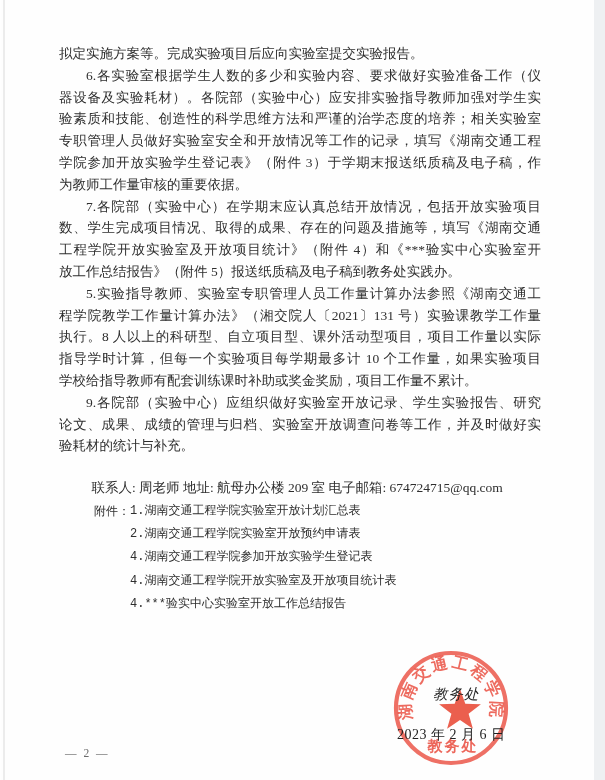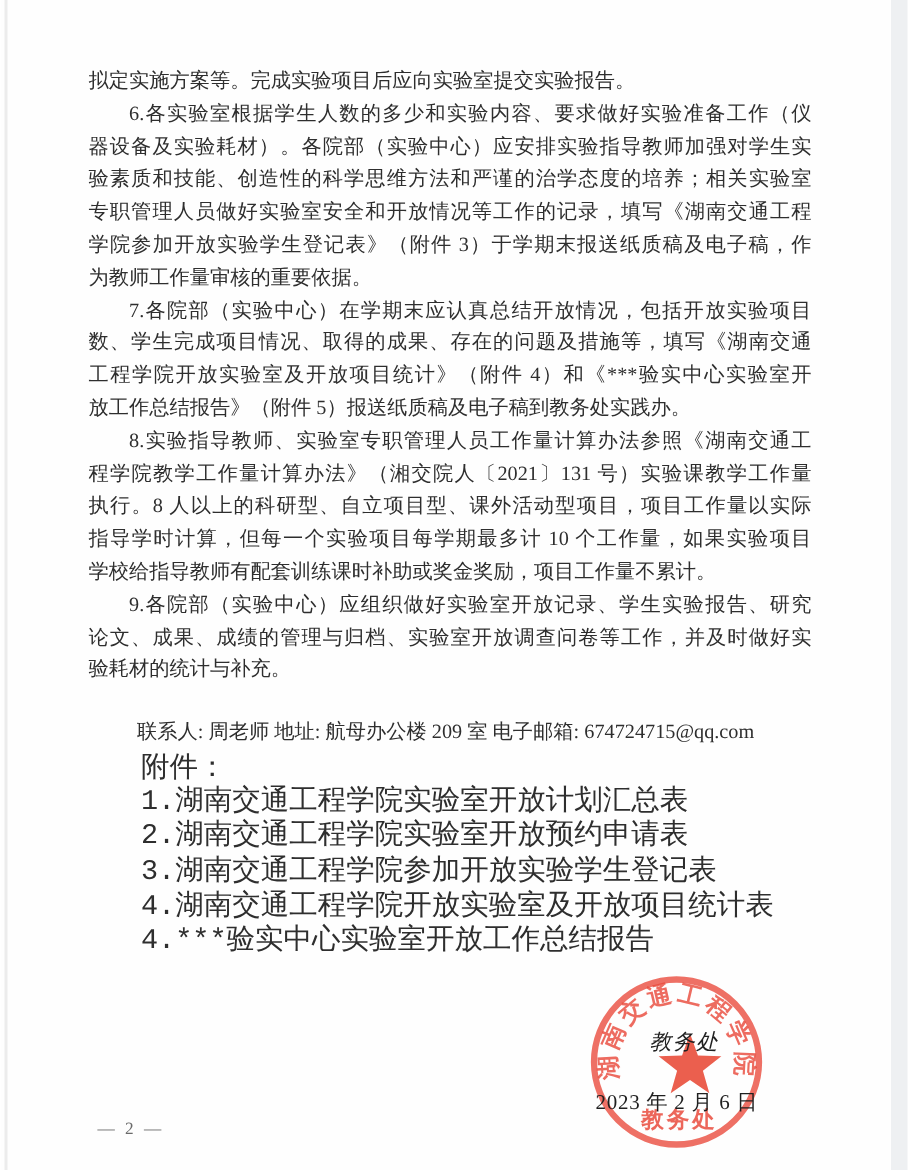--- a/index.html
+++ b/index.html
@@ -26,22 +26,22 @@
   }
   .line {
     height: 21.8px; overflow: hidden;
     text-align: justify; text-align-last: justify;
   }
   .line.end { text-align: left; text-align-last: left; }
   .line.first { text-indent: 2em; }
   .line.contact { text-indent: 2.4em; margin-top: 20px; }
   .attachments {
     position: absolute; left: 93px; top: 500px; width: 460px;
-    font-size: 19px; line-height: 23.2px; color: #2e2e2e;
-    display: flex; align-items: flex-start; flex-direction: column;
+    font-size: 12px; line-height: 23.2px; color: #2e2e2e;
+    display: flex; align-items: flex-start;
   }
   .att-label { white-space: nowrap; }
   .att-items div { white-space: nowrap; font-family: Liberation Mono, monospace; }
   .seal-area { position: absolute; left: 380px; top: 638px; width: 140px; height: 140px; }
   .seal-svg { position: absolute; left: 0; top: 0; }
   .seal-dept-black {
     position: absolute; left: 432px; top: 685px; width: 60px;
     font-size: 14.5px; color: #1f1f1f; letter-spacing: 1px; white-space: nowrap;
     font-style: italic;
   }
@@ -70,39 +70,39 @@
     <div class="line">验素质和技能、创造性的科学思维方法和严谨的治学态度的培养；相关实验室</div>
     <div class="line">专职管理人员做好实验室安全和开放情况等工作的记录，填写《湖南交通工程</div>
     <div class="line">学院参加开放实验学生登记表》（附件 3）于学期末报送纸质稿及电子稿，作</div>
     <div class="line end">为教师工作量审核的重要依据。</div>
 
     <div class="line first">7.各院部（实验中心）在学期末应认真总结开放情况，包括开放实验项目</div>
     <div class="line">数、学生完成项目情况、取得的成果、存在的问题及措施等，填写《湖南交通</div>
     <div class="line">工程学院开放实验室及开放项目统计》（附件 4）和《***验实中心实验室开</div>
     <div class="line end">放工作总结报告》（附件 5）报送纸质稿及电子稿到教务处实践办。</div>
 
-    <div class="line first">8.实验指导教师、实验室专职管理人员工作量计算办法参照《湖南交通工</div>
+    <div class="line first">5.实验指导教师、实验室专职管理人员工作量计算办法参照《湖南交通工</div>
     <div class="line">程学院教学工作量计算办法》（湘交院人〔2021〕131 号）实验课教学工作量</div>
     <div class="line">执行。8 人以上的科研型、自立项目型、课外活动型项目，项目工作量以实际</div>
     <div class="line">指导学时计算，但每一个实验项目每学期最多计 10 个工作量，如果实验项目</div>
     <div class="line end">学校给指导教师有配套训练课时补助或奖金奖励，项目工作量不累计。</div>
 
     <div class="line first">9.各院部（实验中心）应组织做好实验室开放记录、学生实验报告、研究</div>
     <div class="line">论文、成果、成绩的管理与归档、实验室开放调查问卷等工作，并及时做好实</div>
     <div class="line end">验耗材的统计与补充。</div>
 
     <div class="line end contact">联系人: 周老师  地址: 航母办公楼 209 室  电子邮箱: 674724715@qq.com</div>
   </div>
 
   <div class="attachments">
     <span class="att-label">附件：</span>
     <div class="att-items">
       <div>1.湖南交通工程学院实验室开放计划汇总表</div>
       <div>2.湖南交通工程学院实验室开放预约申请表</div>
-      <div>3.湖南交通工程学院参加开放实验学生登记表</div>
+      <div>4.湖南交通工程学院参加开放实验学生登记表</div>
       <div>4.湖南交通工程学院开放实验室及开放项目统计表</div>
       <div>4.***验实中心实验室开放工作总结报告</div>
     </div>
   </div>
 
   <div class="seal-area">
     <svg class="seal-svg" width="140" height="140" viewBox="-70 -70 140 140" xmlns="http://www.w3.org/2000/svg" xmlns:xlink="http://www.w3.org/1999/xlink">
       <circle cx="0" cy="0" r="55" fill="none" stroke="#ea4c3e" stroke-width="4.2" opacity="0.8"></circle>
       <path id="sealArc" d="M -37.6 13.7 A 40 40 0 1 1 37.6 13.7" fill="none"></path>
       <text font-size="16" font-weight="bold" fill="#ea4c3e" opacity="0.82" letter-spacing="2.5" font-family="Liberation Serif, DejaVu Serif, serif">

